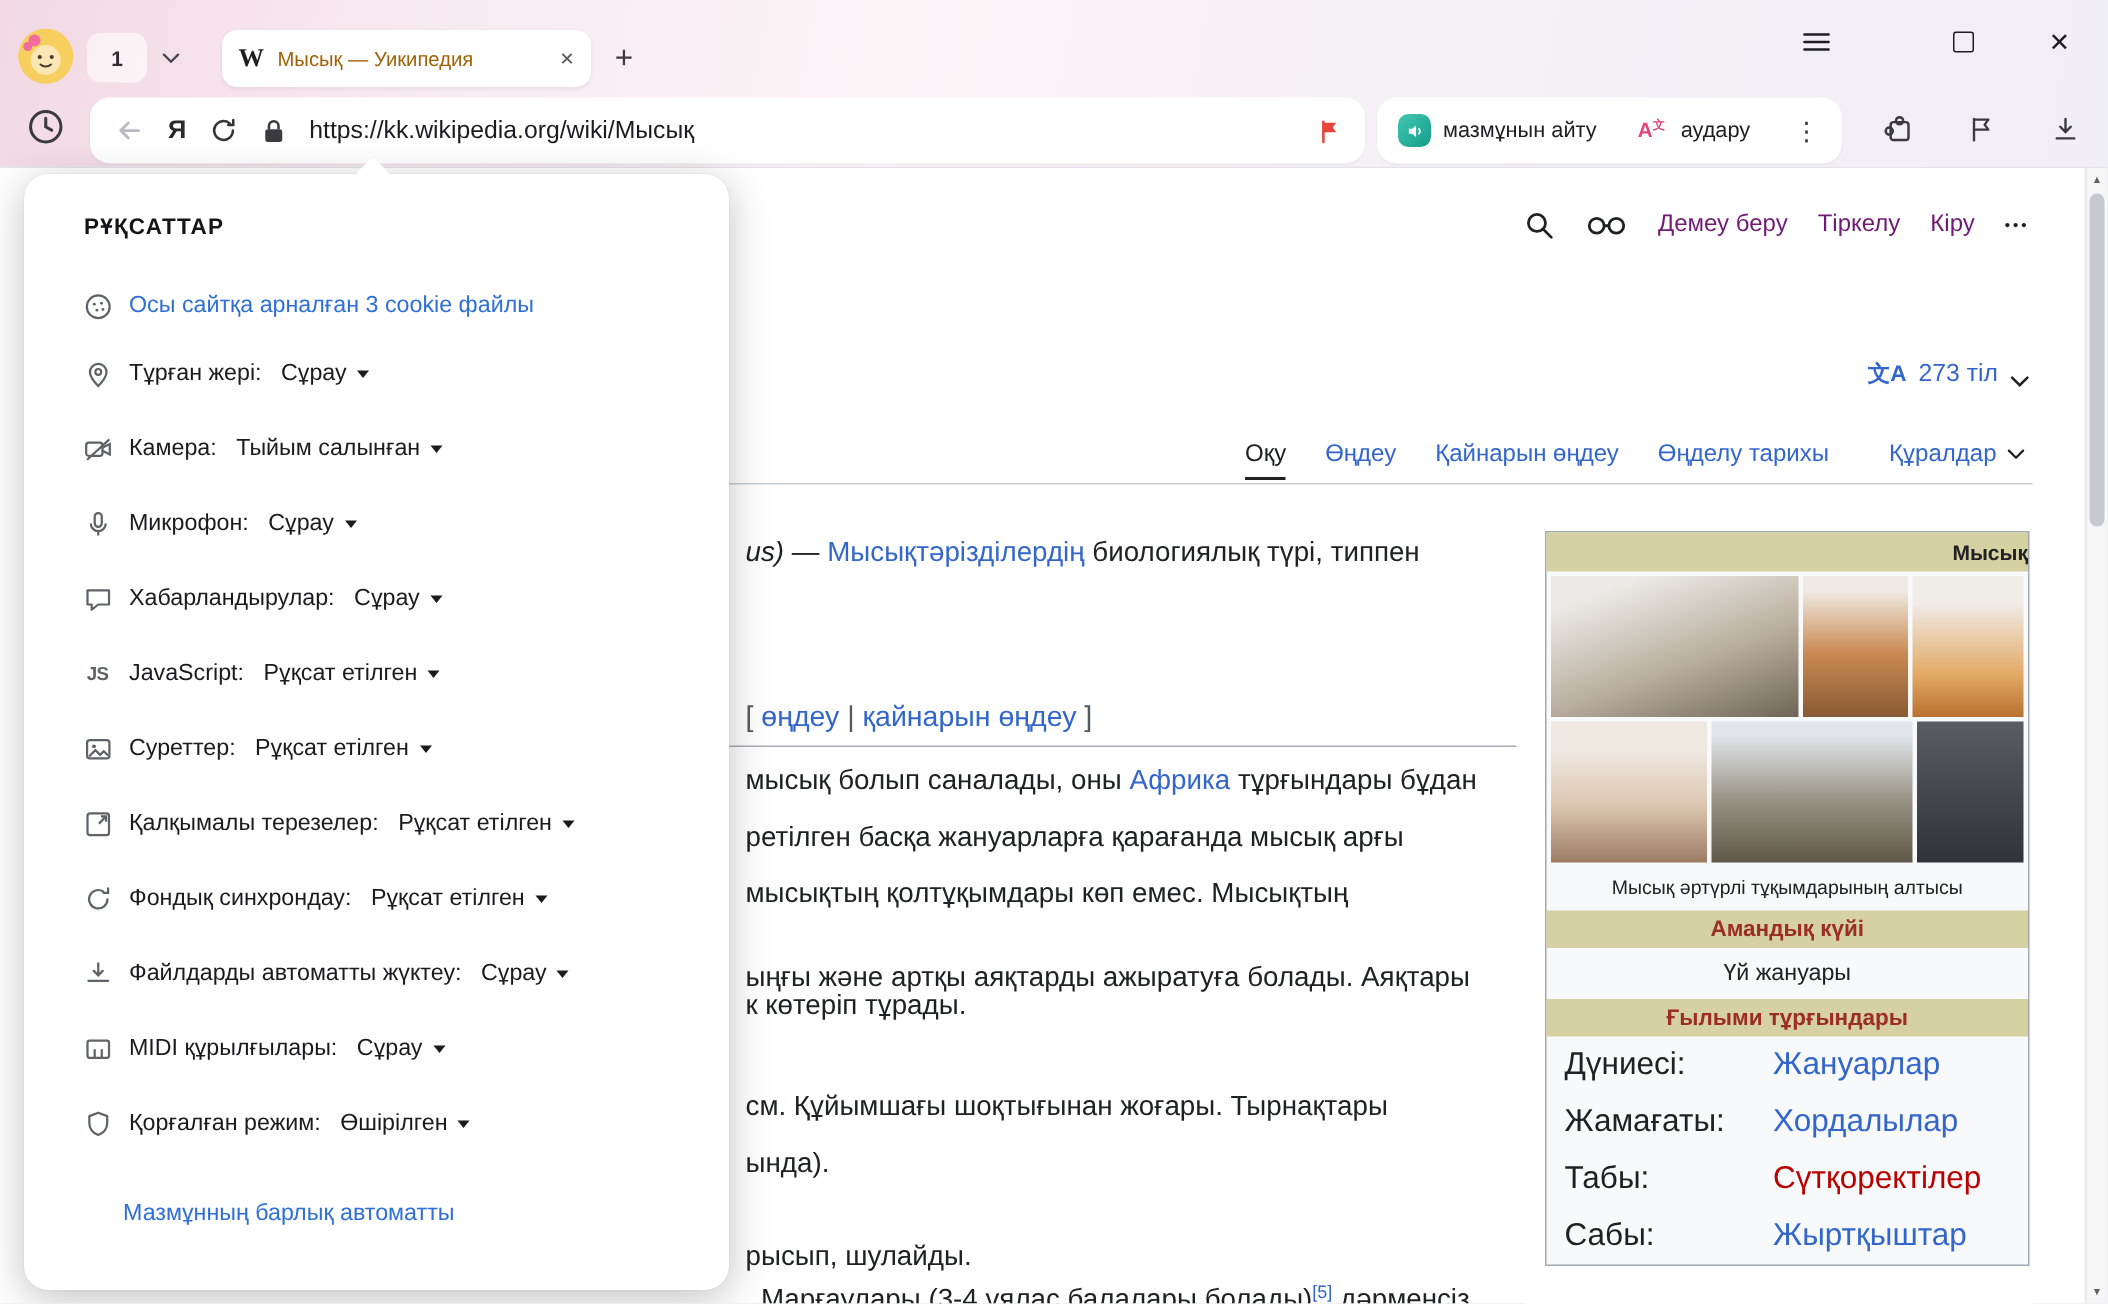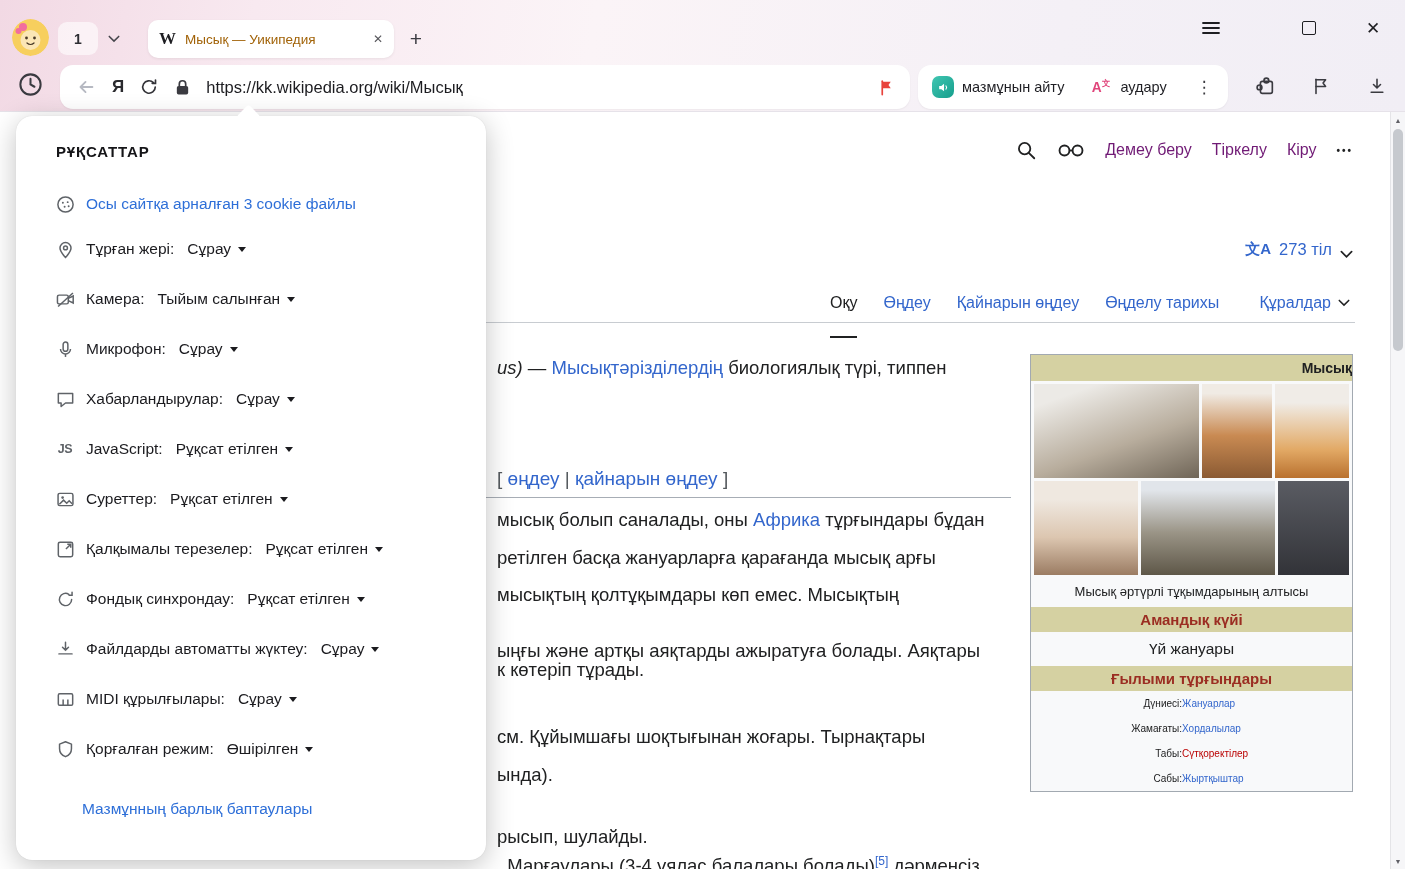--- a/index.html
+++ b/index.html
@@ -49,21 +49,21 @@
 
   
   .page { position:absolute; inset:112px 15px 0 0; z-index:1; background:#fff; }
   .wh { position:absolute; top:27px; right:37px; display:flex; align-items:center; gap:20px; }
   .wh a { color:#701a75; font-size:16px; text-decoration:none; }
   .wh .more { color:#202122; font-size:10px; font-weight:700; letter-spacing:2px; }
   .langbtn { position:absolute; top:128px; right:37px; display:flex; align-items:flex-end; gap:8px; }
   .langbtn .glyph { color:#3366cc; font-size:15px; font-weight:700; }
   .langbtn .lbl { color:#3366cc; font-size:16.5px; font-weight:400; }
   .wtabs { position:absolute; top:182px; left:830px; display:flex; gap:26px; font-size:16px; }
-  .wtabs a { color:#3366cc; text-decoration:none; padding-bottom:24px; }
+  .wtabs a { color:#3366cc; text-decoration:none; padding-bottom:6px; }
   .wtabs .active { color:#202122; border-bottom:2px solid #202122; }
   .wtools { position:absolute; top:182px; right:40px; display:flex; align-items:center; gap:7px;
     font-size:16px; color:#3366cc; }
   .main-rule { position:absolute; top:210px; left:470px; width:885px; height:1px; background:#c8ccd1; }
   .h2-rule   { position:absolute; top:385px; left:470px; width:541px; height:1px; background:#a7adb5; }
 
   .aline { position:absolute; left:497px; font-size:18.5px; color:#202122; white-space:nowrap; }
   .aline .wl, .editline .wl { color:#3366cc; text-decoration:none; }
   .editline { font-size:19px; color:#54595d; }
   sup.ref { font-size:12px; }
@@ -77,21 +77,21 @@
   .cat { min-width:0; }
   .c1 { flex:2.35; background:linear-gradient(160deg,#eceae6 15%,#b8ad9d 60%,#6f6557); }
   .c2 { flex:1;    background:linear-gradient(180deg,#f0ebe4 10%,#c98a52 55%,#8a5a33); }
   .c3 { flex:1.05; background:linear-gradient(180deg,#f0ece7 20%,#e2a965 70%,#b9712f); }
   .c4 { flex:1.55; background:linear-gradient(180deg,#efe8e0 20%,#dcc6b0 60%,#9b7c63); }
   .c5 { flex:2;    background:linear-gradient(180deg,#e1e5ea 10%,#9a9486 55%,#5e5748); }
   .c6 { flex:1.05; background:linear-gradient(180deg,#5a5c63,#323338); }
   .ib-caption { font-size:13px; text-align:center; padding:6px 10px 8px; }
   .ib-hdr { background:#d5d1a2; color:#9b2d22; font-weight:700; text-align:center; font-size:15px; padding:4px 0; }
   .ib-center { text-align:center; padding:8px 0; font-size:15.5px; }
-  .ib-row { display:flex; padding:7px 0 7px 12px; font-size:10px;text-align:right; }
+  .ib-row { display:flex; padding:7px 0 7px 12px; font-size:21px; }
   .ib-l { width:45%; }
   .ib-row a { color:#3366cc; text-decoration:none; }
   .ib-row a.rl { color:#ba0000; }
 
   
   .scrollbar { position:absolute; right:0; top:112px; width:15px; height:757px; background:#f6f6f8;
     border-left:1px solid #e4e4e7; z-index:70; }
   .sb-arrow { height:16px; display:flex; align-items:center; justify-content:center;
     font-size:7px; color:#606066; }
   .sb-arrow.down { position:absolute; bottom:0; left:0; right:0; }
@@ -507,16 +507,16 @@
             <path d="M12 3.2 18.8 5.8V11c0 4.6-2.9 7.6-6.8 9.2C8.1 18.6 5.2 15.6 5.2 11V5.8z"></path>
           </svg>
       </span>
       <span class="p-label">Қорғалған режим:</span>
       <span class="p-value">
           <span>Өшірілген</span>
           <span class="caret"></span>
         </span>
     </div>
 
-    <a href="#" class="p-footer">Мазмұнның барлық баптаулары</a>
+    <a href="#" class="p-footer">Мазмұнның барлық автоматты</a>
   </aside>
 
 </div>
 
 </body></html>

